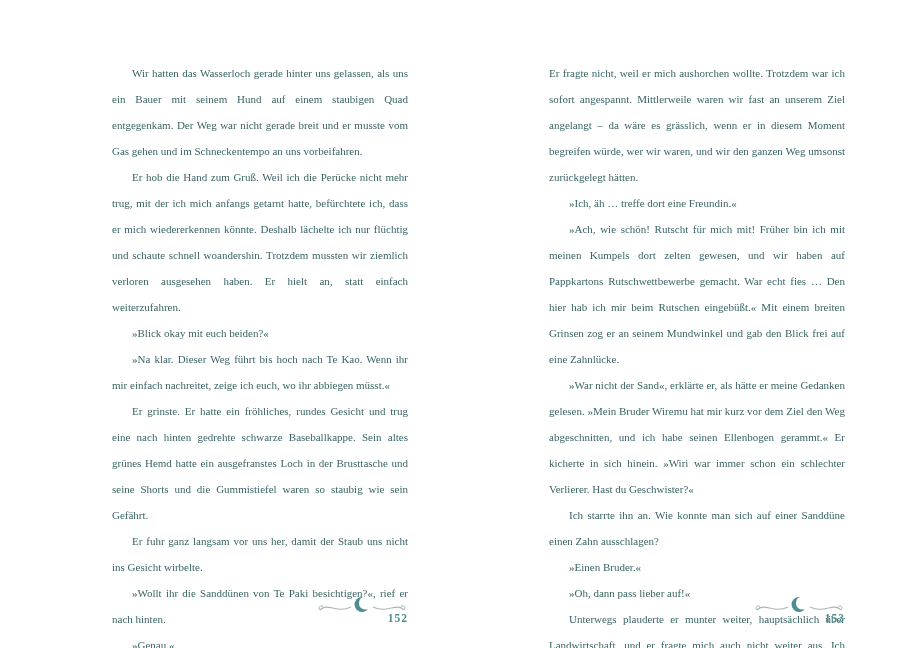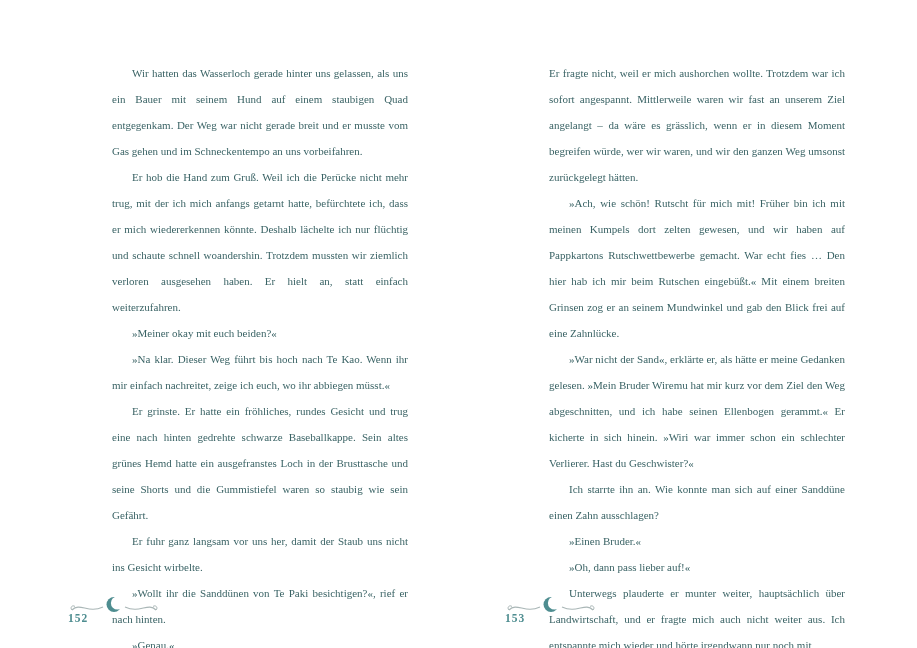--- a/index.html
+++ b/index.html
@@ -42,21 +42,21 @@
   .text-column p.para.indent{
     text-indent:20px;
   }
   .page-footer{
     position:absolute;
     bottom:24px;
     left:0;
     width:100%;
     display:flex;
     flex-direction:column;
-    align-items:flex-start;
+    align-items:flex-end;
   }
   .ornament{
     display:block;
   }
   .page-number{
     margin-top:-5px;
     font-size:11.5px;
     letter-spacing:1px;
     color:var(--accent);
     font-weight:bold;
@@ -64,21 +64,21 @@
 </style>
 </head>
 <body>
 
 <div class="spread">
 
   <div class="page">
     <div class="text-column" lang="de">
         <p class="para indent">Wir hatten das Wasserloch gerade hinter uns gelassen, als uns ein Bauer mit seinem Hund auf einem staubigen Quad entgegenkam. Der Weg war nicht gerade breit und er musste vom Gas gehen und im Schneckentempo an uns vorbeifahren.</p>
         <p class="para indent">Er hob die Hand zum Gruß. Weil ich die Perücke nicht mehr trug, mit der ich mich anfangs getarnt hatte, befürchtete ich, dass er mich wiedererkennen könnte. Deshalb lächelte ich nur flüchtig und schaute schnell woandershin. Trotzdem mussten wir ziemlich verloren ausgesehen haben. Er hielt an, statt einfach weiterzufahren.</p>
-        <p class="para indent">»Meiner okay mit euch beiden?«</p>
+        <p class="para indent">»Blick okay mit euch beiden?«</p>
         <p class="para indent">»Na klar. Dieser Weg führt bis hoch nach Te Kao. Wenn ihr mir einfach nachreitet, zeige ich euch, wo ihr abbiegen müsst.«</p>
         <p class="para indent">Er grinste. Er hatte ein fröhliches, rundes Gesicht und trug eine nach hinten gedrehte schwarze Baseballkappe. Sein altes grünes Hemd hatte ein ausgefranstes Loch in der Brusttasche und seine Shorts und die Gummistiefel waren so staubig wie sein Gefährt.</p>
         <p class="para indent">Er fuhr ganz langsam vor uns her, damit der Staub uns nicht ins Gesicht wirbelte.</p>
         <p class="para indent">»Wollt ihr die Sanddünen von Te Paki besichtigen?«, rief er nach hinten.</p>
         <p class="para indent">»Genau.«</p>
         <p class="para indent">»Ist aber ein gutes Stück! Und das so ganz allein?«</p>
       </div>
     <div class="page-footer">
       <svg class="ornament" width="92" height="22" viewBox="0 0 92 22" aria-hidden="true">
         <path d="M4 15 C 12 7, 20 19, 35 12" fill="none" stroke="var(--flourish)" stroke-width="1.1"></path>
@@ -88,20 +88,21 @@
         <circle cx="46" cy="9.5" r="7.5" fill="var(--accent)"></circle>
         <circle cx="49.5" cy="8" r="6.6" fill="var(--page_bg)"></circle>
       </svg>
       <div class="page-number">152</div>
     </div>
   </div>
 
   <div class="page">
     <div class="text-column" lang="de">
         <p class="para">Er fragte nicht, weil er mich aushorchen wollte. Trotzdem war ich sofort angespannt. Mittlerweile waren wir fast an unserem Ziel angelangt – da wäre es grässlich, wenn er in diesem Moment begreifen würde, wer wir waren, und wir den ganzen Weg umsonst zurückgelegt hätten.</p>
+        <p class="para indent">»Ich, äh … treffe dort eine Freundin.«</p>
         <p class="para indent">»Ach, wie schön! Rutscht für mich mit! Früher bin ich mit meinen Kumpels dort zelten gewesen, und wir haben auf Pappkartons Rutschwettbewerbe gemacht. War echt fies … Den hier hab ich mir beim Rutschen eingebüßt.« Mit einem breiten Grinsen zog er an seinem Mundwinkel und gab den Blick frei auf eine Zahnlücke.</p>
         <p class="para indent">»War nicht der Sand«, erklärte er, als hätte er meine Gedanken gelesen. »Mein Bruder Wiremu hat mir kurz vor dem Ziel den Weg abgeschnitten, und ich habe seinen Ellenbogen gerammt.« Er kicherte in sich hinein. »Wiri war immer schon ein schlechter Verlierer. Hast du Geschwister?«</p>
         <p class="para indent">Ich starrte ihn an. Wie konnte man sich auf einer Sanddüne einen Zahn ausschlagen?</p>
         <p class="para indent">»Einen Bruder.«</p>
         <p class="para indent">»Oh, dann pass lieber auf!«</p>
         <p class="para indent">Unterwegs plauderte er munter weiter, hauptsächlich über Landwirtschaft, und er fragte mich auch nicht weiter aus. Ich entspannte mich wieder und hörte irgendwann nur noch mit</p>
       </div>
     <div class="page-footer">
       <svg class="ornament" width="92" height="22" viewBox="0 0 92 22" aria-hidden="true">
         <path d="M4 15 C 12 7, 20 19, 35 12" fill="none" stroke="var(--flourish)" stroke-width="1.1"></path>

